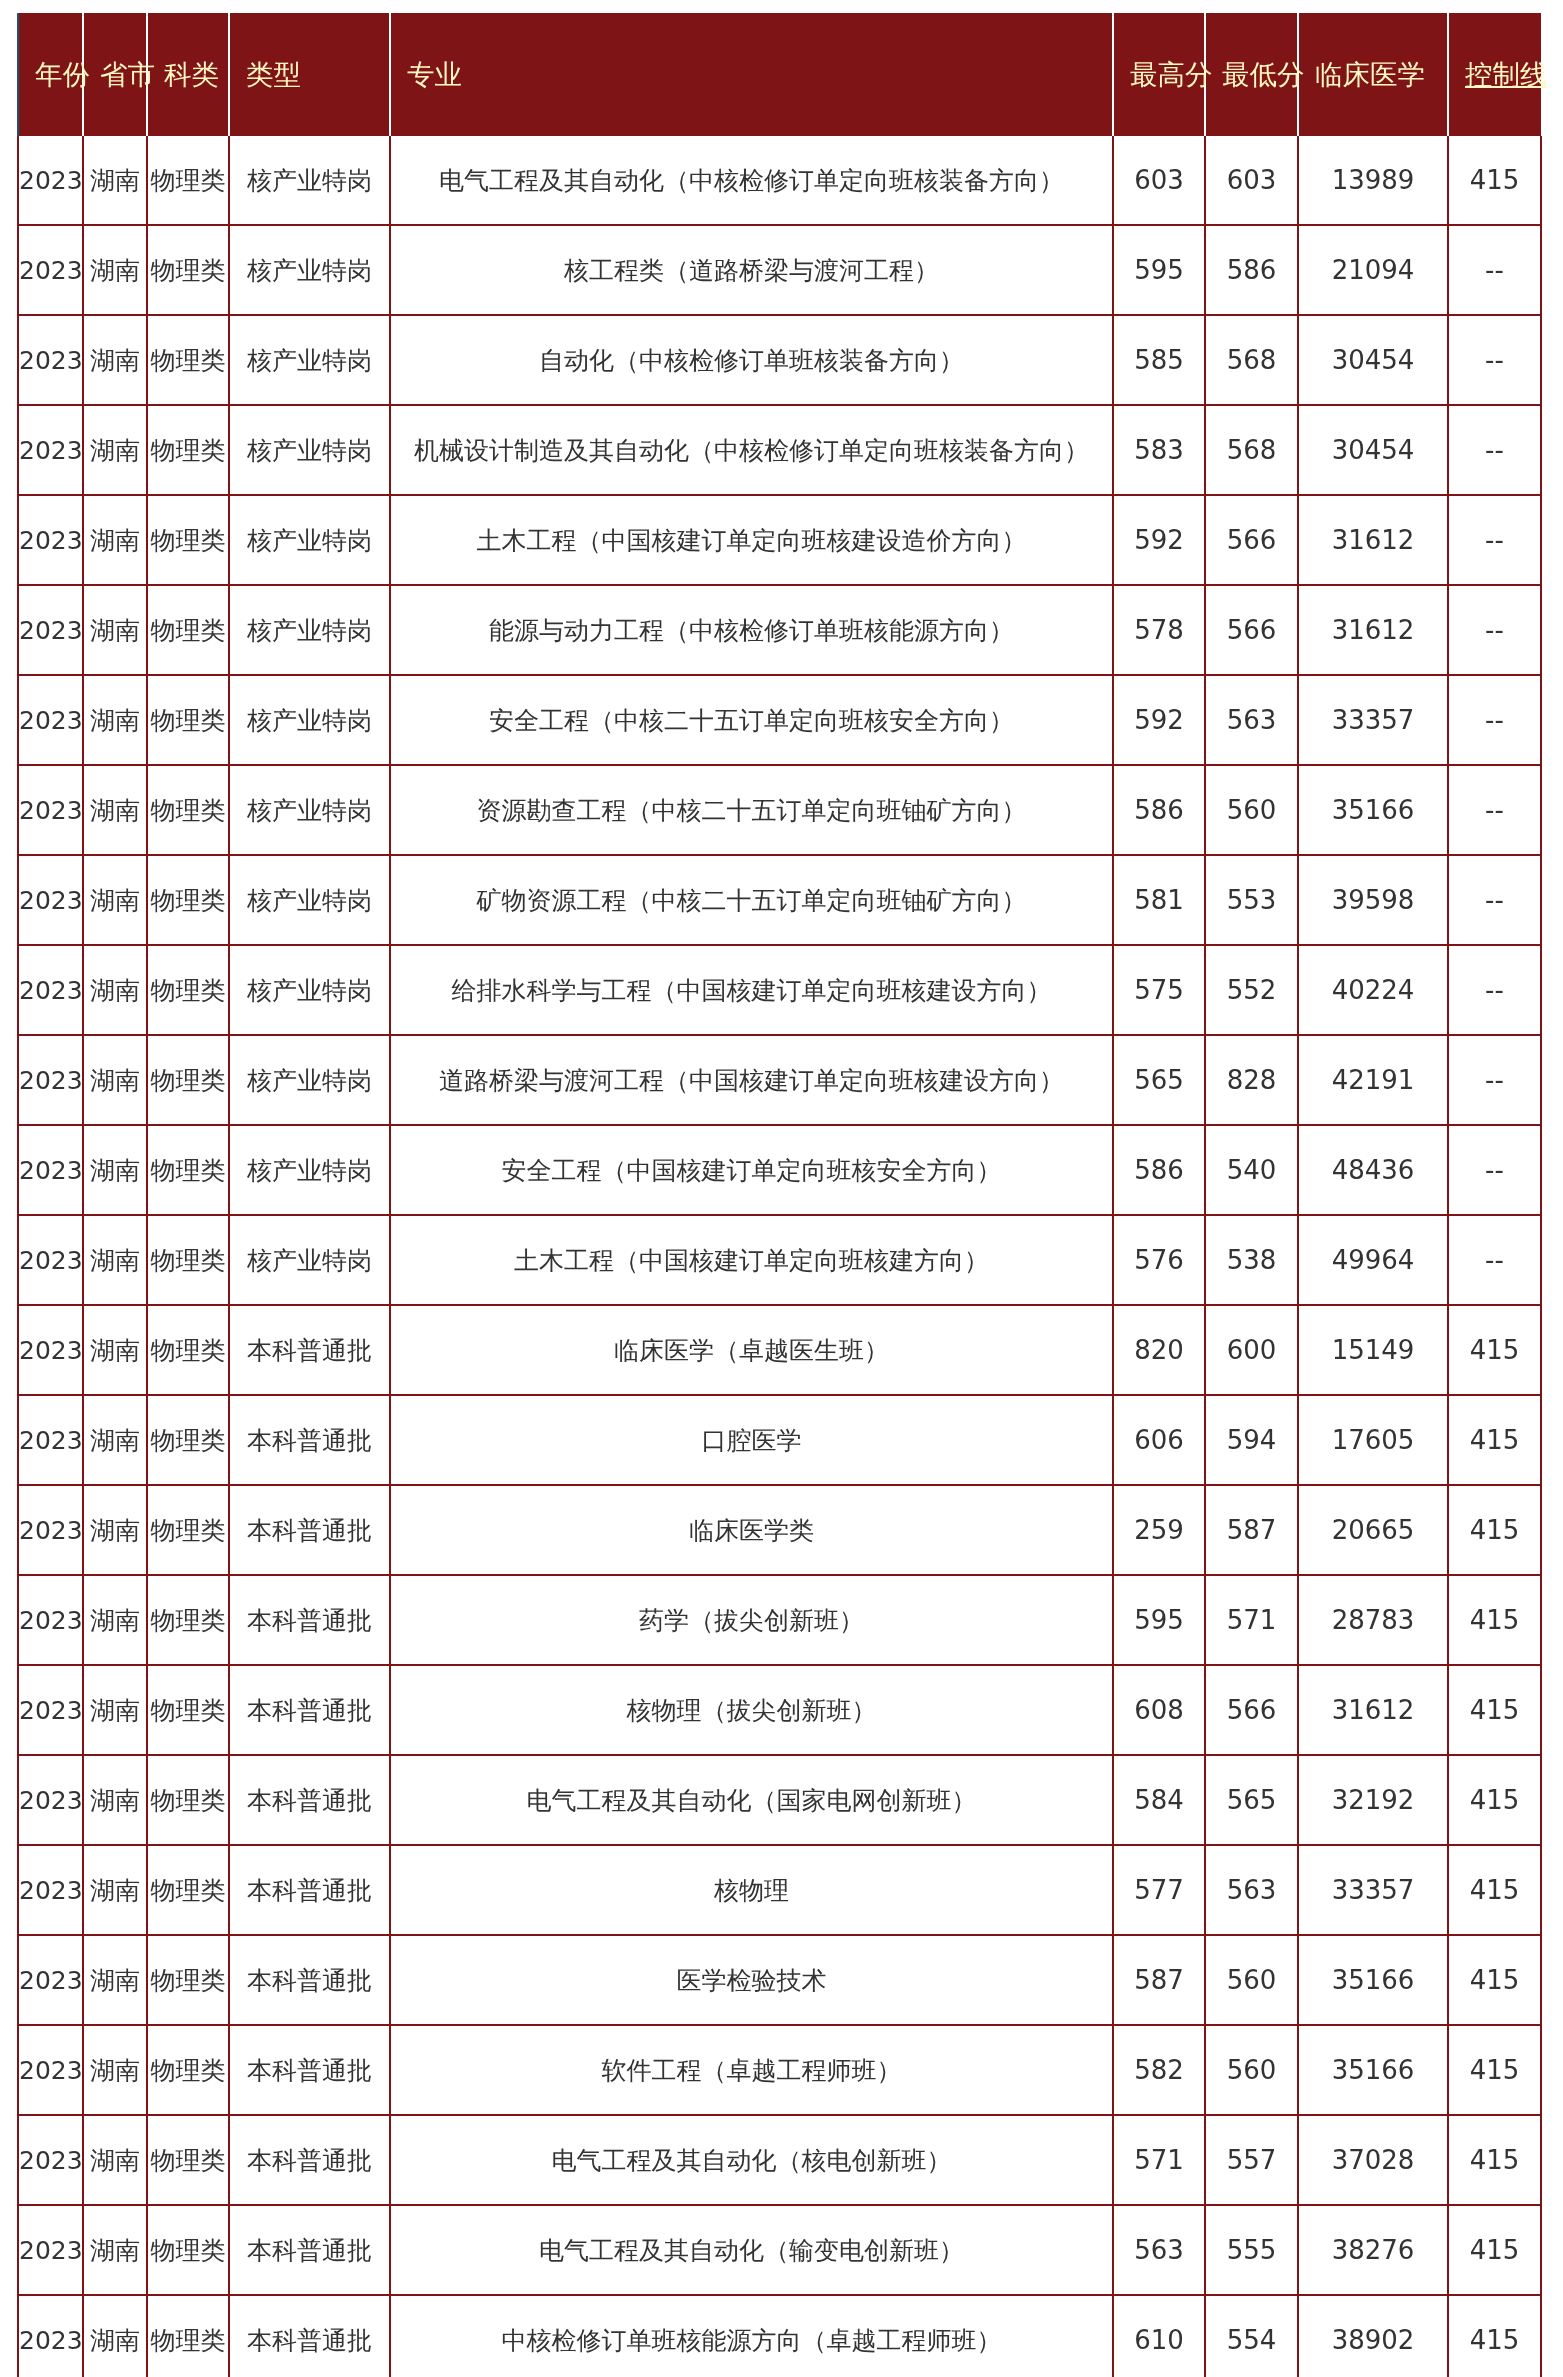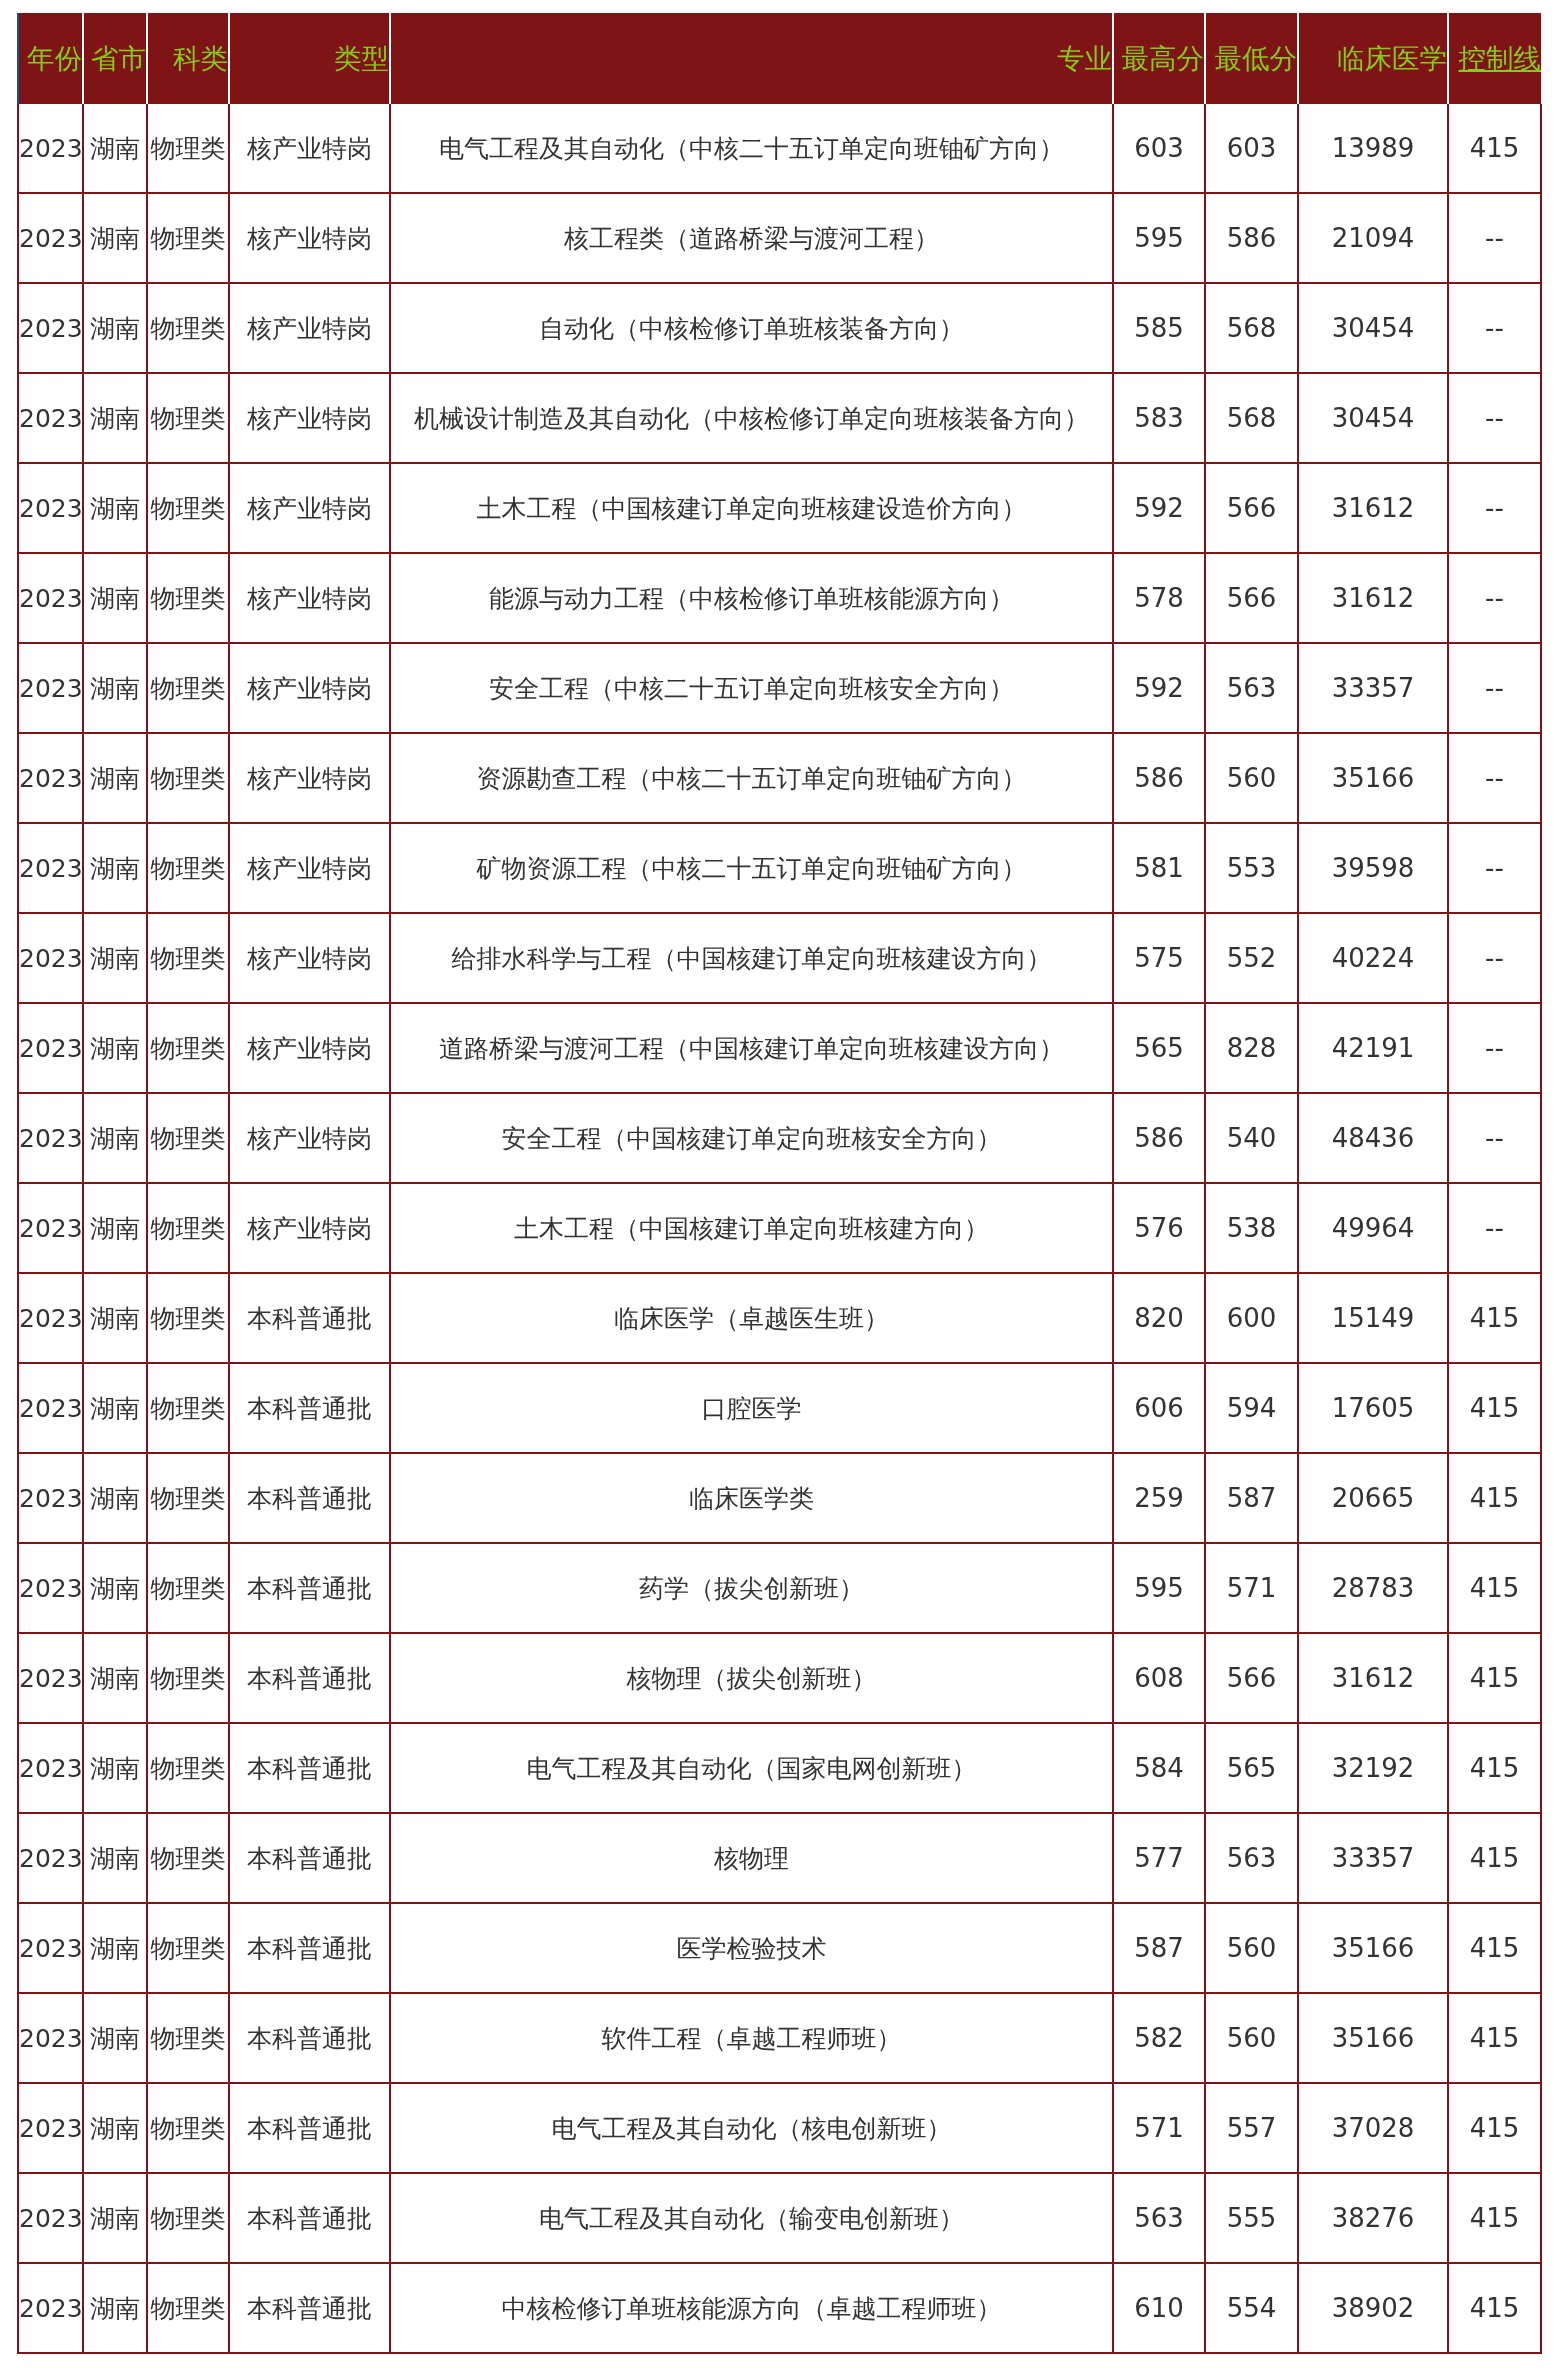--- a/index.html
+++ b/index.html
@@ -9,22 +9,22 @@
                       table-layout: fixed; width: 1523px; }
   table.score-table col.c-year { width: 65px; }
   table.score-table col.c-prov { width: 64px; }
   table.score-table col.c-subj { width: 82px; }
   table.score-table col.c-type { width: 161px; }
   table.score-table col.c-major { width: 723px; }
   table.score-table col.c-max { width: 92px; }
   table.score-table col.c-min { width: 93px; }
   table.score-table col.c-rank { width: 150px; }
   table.score-table col.c-line { width: 93px; }
-  thead th { background: #7f1416; color: #84cc16; font-weight: normal; font-size: 27.5px;
-             height: 91px; padding: 0; text-align: right; white-space: nowrap;
+  thead th { background: #7f1416; color: #fef9c3; font-weight: normal; font-size: 27.5px;
+             height: 91px; padding: 16px; text-align: left; white-space: nowrap;
              border-left: 2.7px solid #ffffff; border-right: 2.7px solid #ffffff; }
   thead th:first-child { border-left: 2.7px solid #1f4e79; }
   thead th:last-child { border-right: none; text-decoration: underline; }
   tbody td { height: 88px; padding: 0; text-align: center; font-size: 25px; color: #333333;
              border: 2.7px solid #7f1416; white-space: nowrap; overflow: hidden; }
   tbody tr:first-child td { border-top: none; }
   tbody td.num { font-size: 26px; }
 </style>
 </head>
 <body>
@@ -53,21 +53,21 @@
       <th>临床医学</th>
       <th>控制线</th>
     </tr>
   </thead>
   <tbody id="tbody">
       <tr>
         <td>2023</td>
         <td>湖南</td>
         <td>物理类</td>
         <td>核产业特岗</td>
-        <td>电气工程及其自动化（中核二十五订单定向班铀矿方向）</td>
+        <td>电气工程及其自动化（中核检修订单定向班核装备方向）</td>
         <td class="num">603</td>
         <td class="num">603</td>
         <td class="num">13989</td>
         <td class="num">415</td>
       </tr>
       <tr>
         <td>2023</td>
         <td>湖南</td>
         <td>物理类</td>
         <td>核产业特岗</td>

